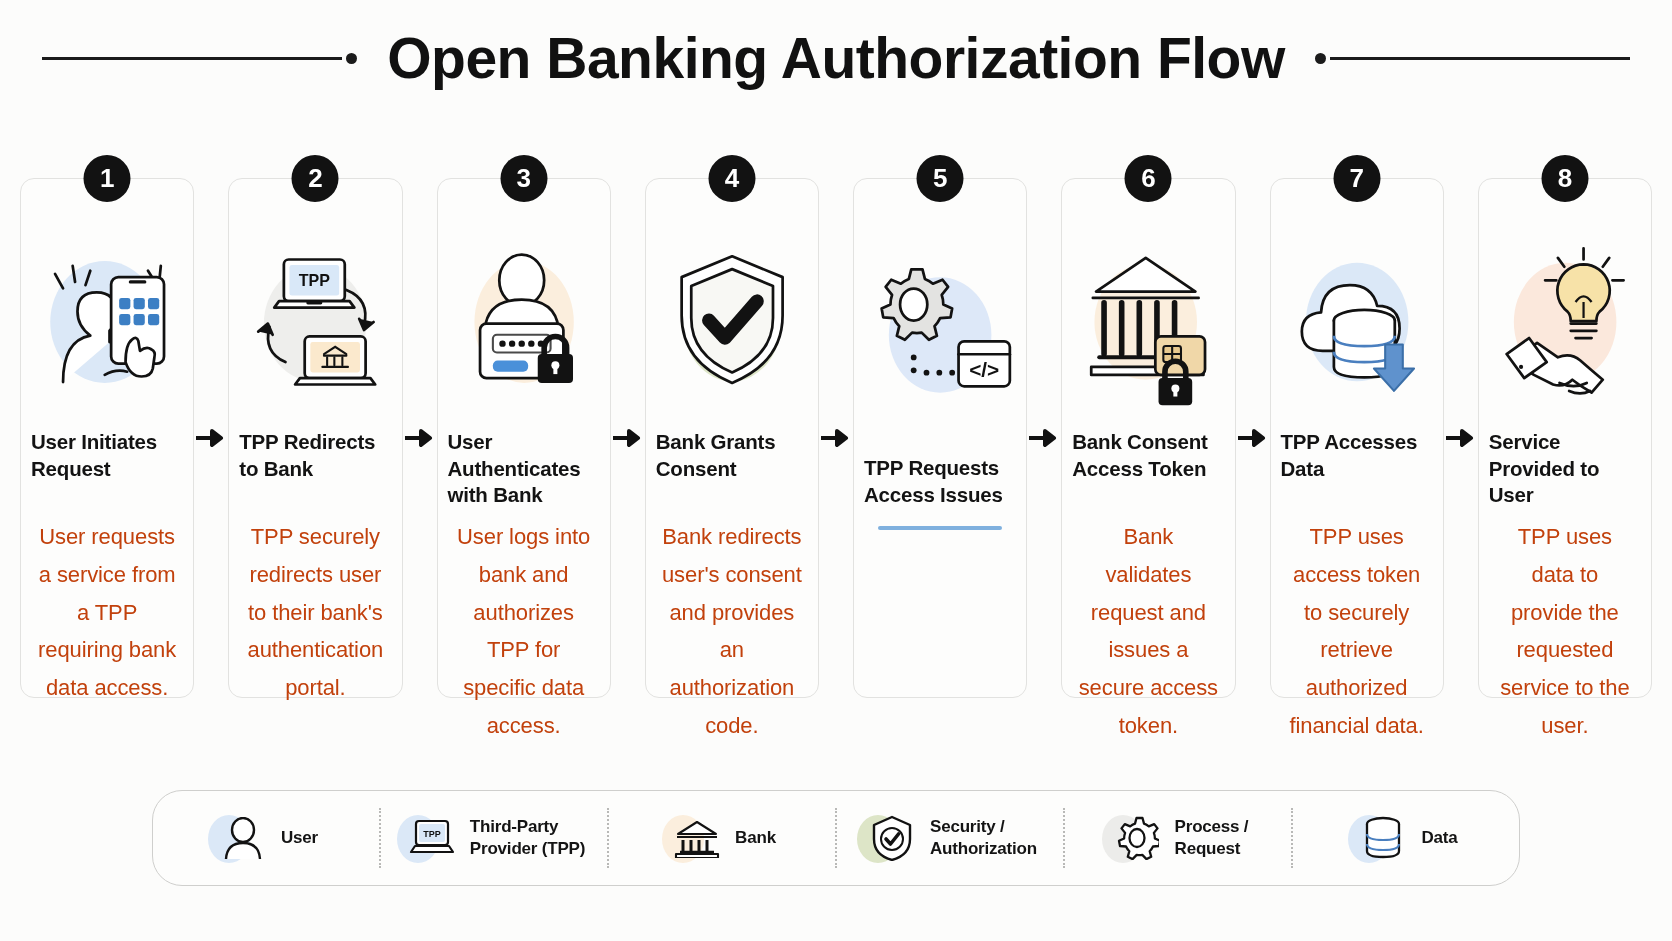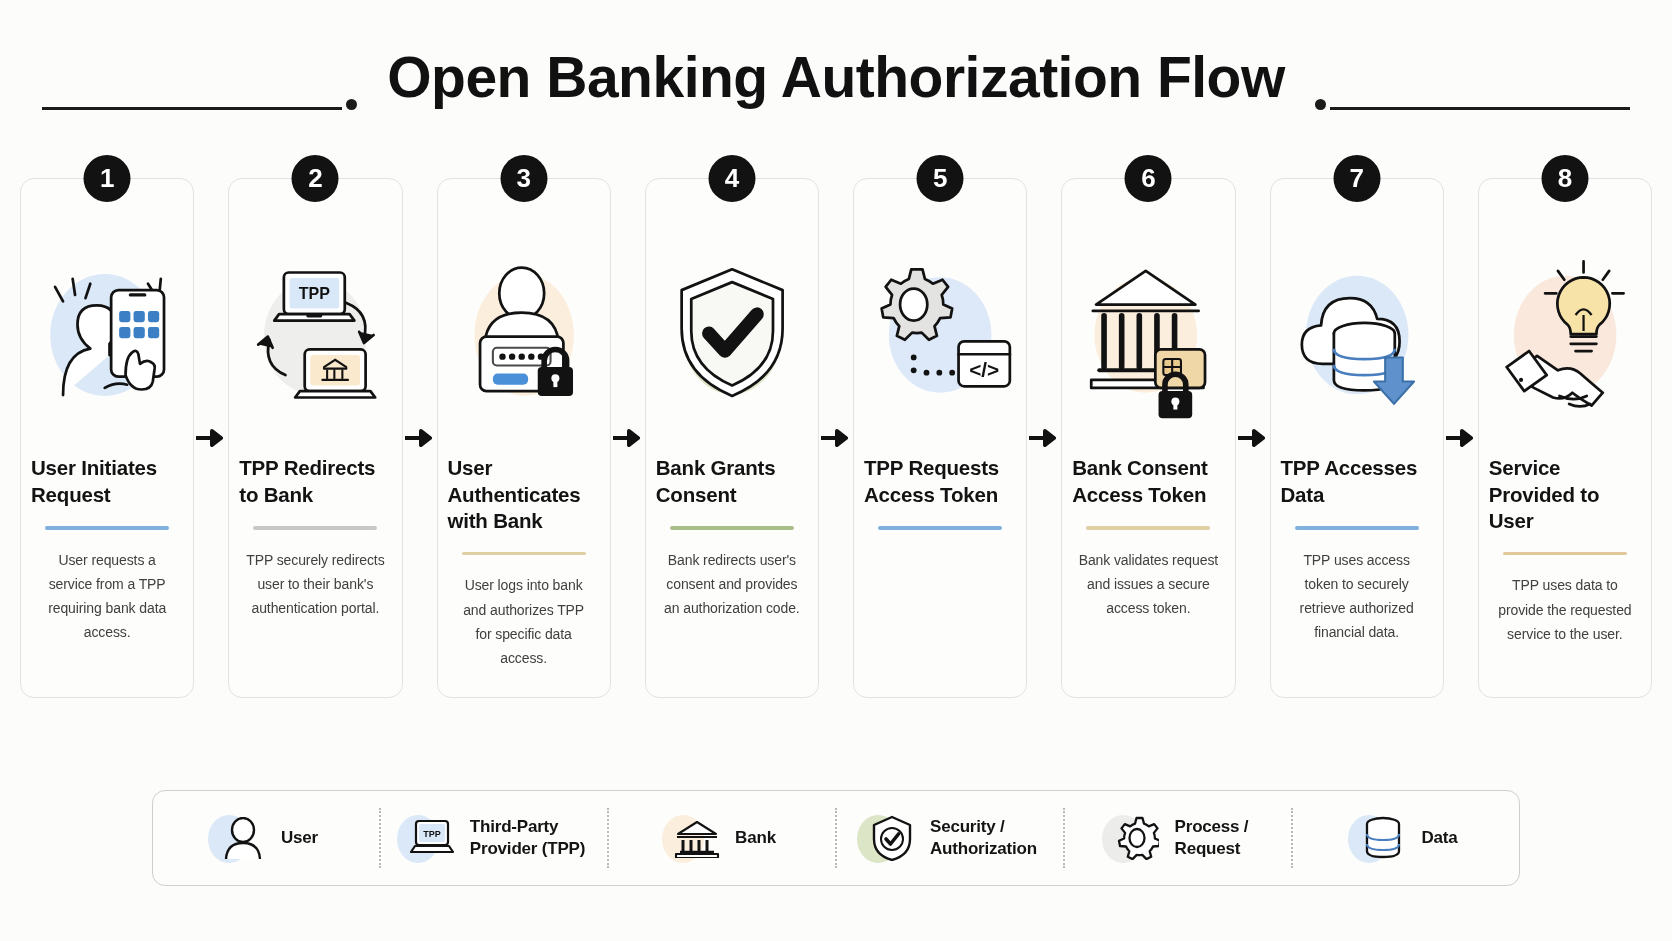--- a/index.html
+++ b/index.html
@@ -6,21 +6,21 @@
   html, body {
     width: 1672px; height: 941px;
     background: #fcfcfb;
     font-family: "Liberation Sans", sans-serif;
     overflow: hidden;
   }
   .page { position: relative; width: 1672px; height: 941px; background: #fcfcfb; }
 
   
   .title-row {
-    display: flex; align-items: flex-end; justify-content: center;
+    display: flex; align-items: center; justify-content: center;
     gap: 0; height: 110px; padding-top: 6px;
   }
   .title-rule { height: 3px; background: #1b1b1b; width: 300px; }
   .title-dot { width: 11px; height: 11px; border-radius: 50%; background: #1b1b1b; margin: 0 4px; }
   .title-text {
     font-size: 57px; font-weight: 700; letter-spacing: -0.5px;
     color: #111; padding: 0 26px; white-space: nowrap;
     font-family: "Liberation Sans", sans-serif;
   }
 
@@ -58,29 +58,29 @@
   .illus svg { display: block; }
 
   .card-title {
     margin-top: 6px;
     font-size: 20.5px; font-weight: 700; color: #131313;
     line-height: 1.3; letter-spacing: -0.2px;
     min-height: 54px;
   }
   .divider { width: 124px; height: 3.5px; border-radius: 2px; margin: 17px 0 18px; }
   .card-desc {
-    font-size: 14px; color: #404040; text-align: center;
+    font-size: 22px; color: #c2410c; text-align: center;
     line-height: 1.72; letter-spacing: -0.1px; padding: 0 6px;
   }
 
   
   .legend {
     position: absolute; left: 152px; top: 790px;
     width: 1368px; height: 96px;
-    border: 1.5px solid #cfcfcd; border-radius: 13px;
+    border: 1.5px solid #cfcfcd; border-radius: 30px;
     background: #fdfdfc;
     display: flex; align-items: center;
   }
   .legend-item {
     flex: 1 1 0; display: flex; align-items: center; justify-content: center;
     gap: 9px; padding: 0 4px; position: relative; height: 100%;
   }
   .legend-sep {
     flex: 0 0 0px; width: 0; height: 60px;
     border-left: 2px dotted #b9b9b7;
@@ -244,21 +244,21 @@
         <circle cx="62" cy="154" r="3.6"></circle>
         <circle cx="78" cy="157" r="3.6"></circle>
         <circle cx="94" cy="157" r="3.6"></circle>
         <circle cx="110" cy="157" r="3.6"></circle>
       </g>
       <rect x="118" y="118" width="64" height="56" rx="7" fill="#fff" stroke="#121212" stroke-width="3.4" stroke-linecap="round" stroke-linejoin="round"></rect>
       <path d="M118 134 h64" stroke="#121212" fill="none" stroke-width="3.4" stroke-linecap="round" stroke-linejoin="round"></path>
       <text x="150" y="162" font-family="Liberation Sans, sans-serif" font-size="26" font-weight="700" fill="#121212" text-anchor="middle">&lt;/&gt;</text>
     </svg>
         </div>
-        <div class="card-title">TPP Requests Access Token</div>
+        <div class="card-title">TPP Requests Access Issues</div>
         <div class="divider" style="background:#7fb0de"></div>
       </div>
       <div class="arrow">
         <svg width="30" height="22" viewBox="0 0 30 22">
           <path d="M0 11 h20 M16 4 l9 7 l-9 7z" stroke="#111" stroke-width="4" fill="#111" stroke-linejoin="round" stroke-linecap="round"></path>
         </svg>
       </div>
       <div class="card">
         <div class="badge">6</div>
         <div class="illus">

